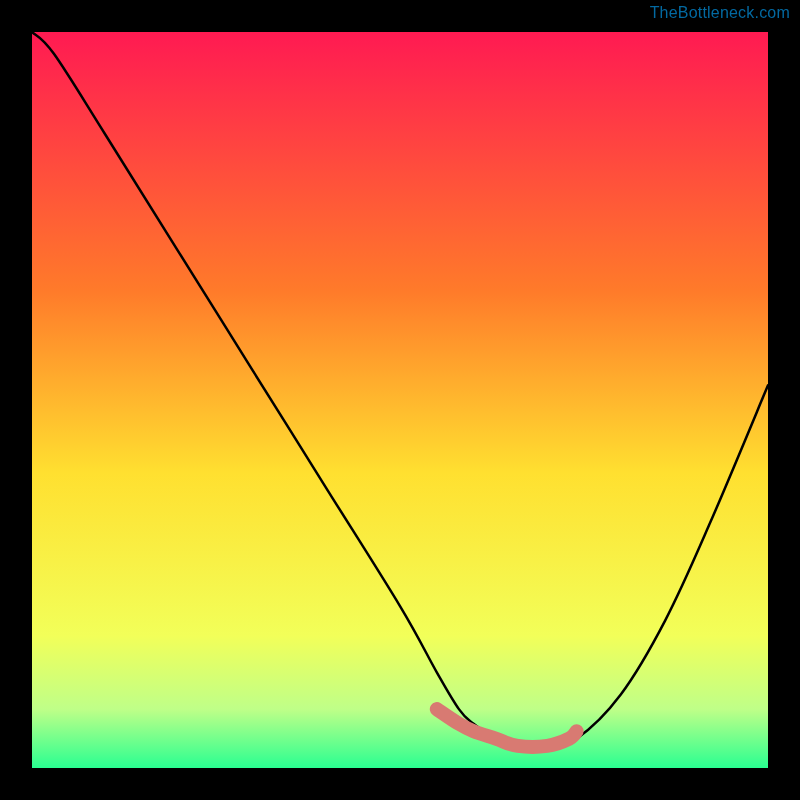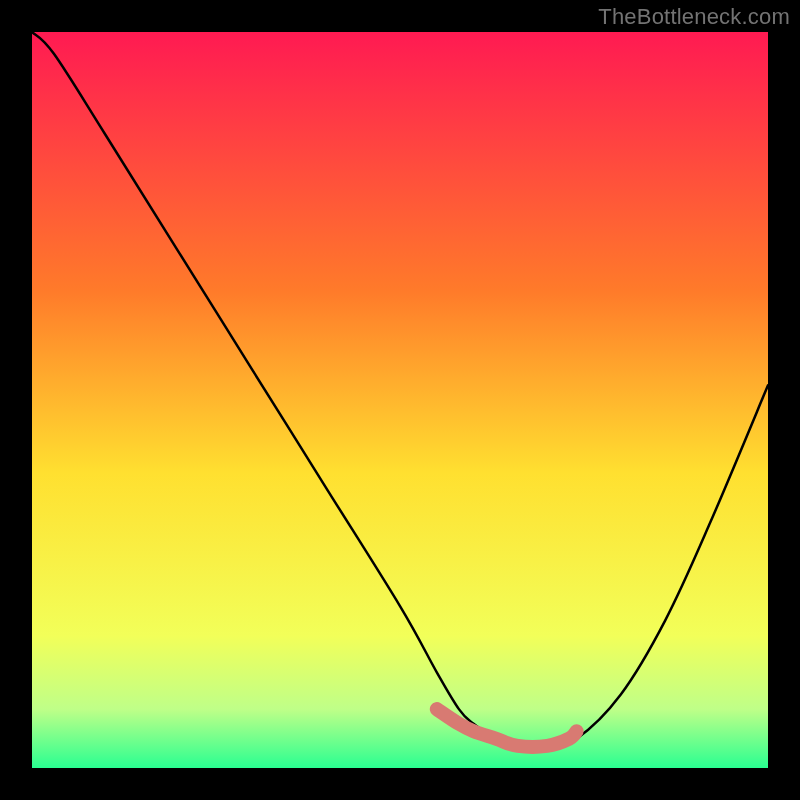--- a/index.html
+++ b/index.html
@@ -17,22 +17,22 @@
     top: 0;
     left: 0;
     width: 800px;
     height: 800px;
     background: #000;
   }
   .watermark {
     position: absolute;
     top: 4px;
     right: 10px;
-    color: #737373;
-    font-size: 22px;
+    color: #0369a1;
+    font-size: 16px;
     font-weight: 500;
     letter-spacing: 0.2px;
     z-index: 10;
   }
   svg {
     position: absolute;
     top: 0;
     left: 0;
   }
 </style>

